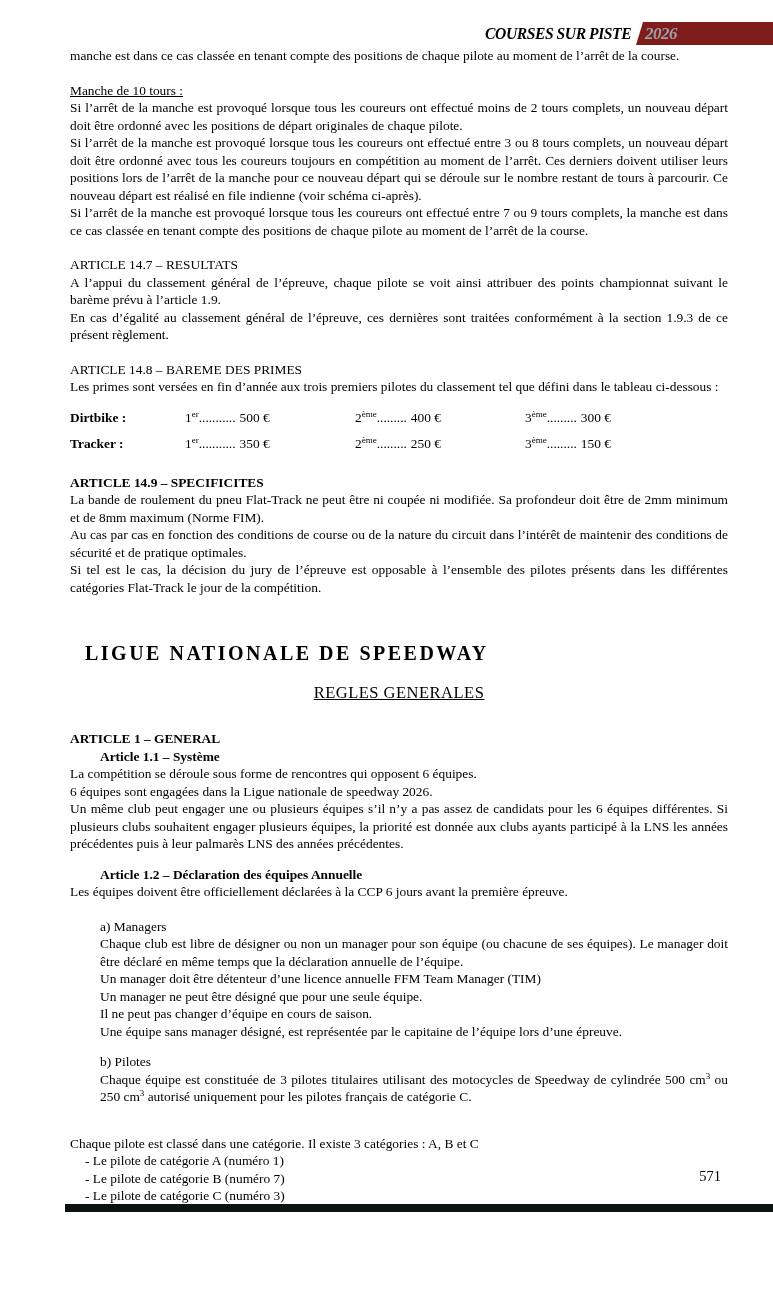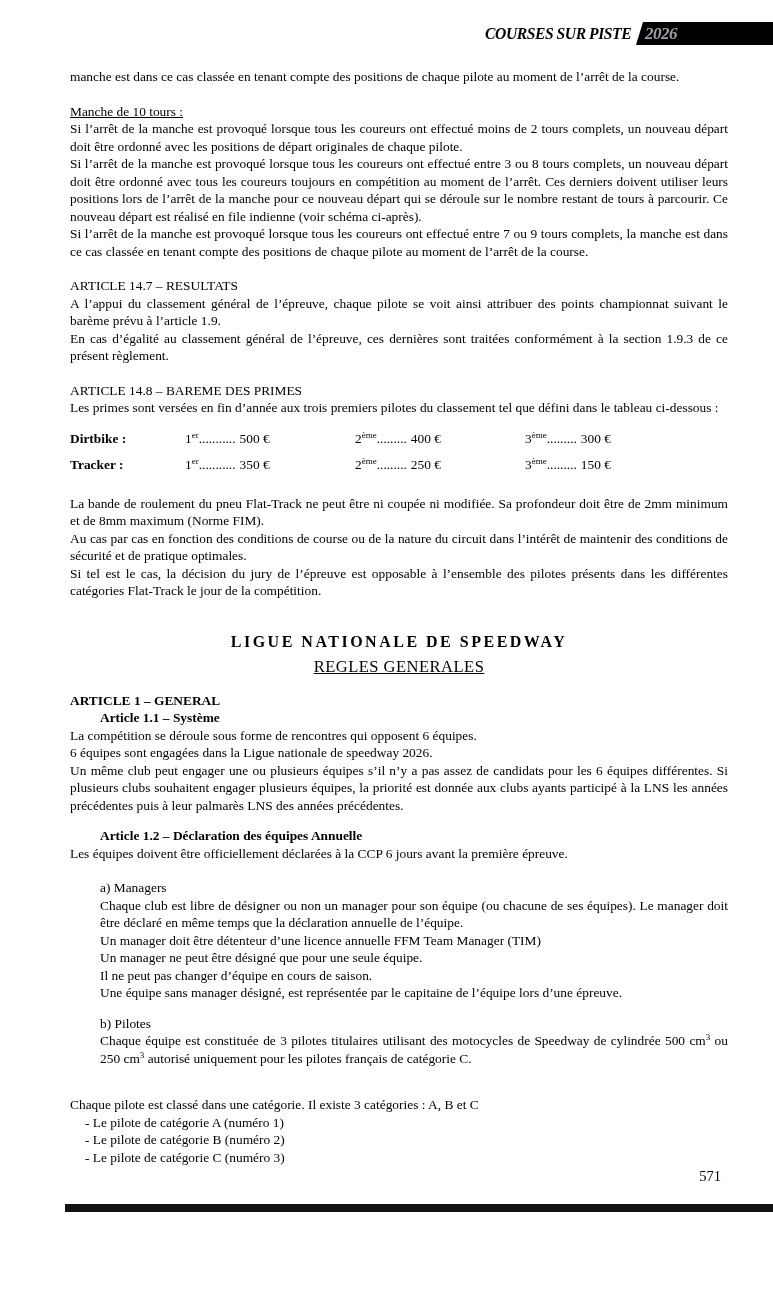--- a/index.html
+++ b/index.html
@@ -18,34 +18,34 @@
     display:flex; align-items:stretch; height:23px;
   }
   .brand {
     font-size:17px; font-weight:bold; font-style:italic;
     letter-spacing:-0.5px;
     display:flex; align-items:center;
     padding-right:5px;
     transform:scaleX(0.92); transform-origin:right center;
   }
   .year-box {
-    background:#000000;
+    background:#7f1d1d;
     width:128px;
     display:flex; align-items:center;
     padding-left:9px;
     clip-path:polygon(7px 0, 100% 0, 100% 100%, 0 100%);
   }
   .year {
     color:#9aa0a6; font-size:17px; font-weight:bold; font-style:italic;
     letter-spacing:-0.5px;
   }
 
   
   .content {
-    position:absolute; top:68px; left:70px; width:658px;
+    position:absolute; top:47px; left:70px; width:658px;
     font-size:13.4px; line-height:17.5px;
   }
   p { margin:0; text-align:justify; }
   .gap  { height:17px; }
   .gap2 { height:13px; }
   .gap3 { height:29px; }
   .underl { text-decoration:underline; }
   .bold { font-weight:bold; }
   .indent { margin-left:30px; }
   .indent-sm { margin-left:15px; }
@@ -53,26 +53,26 @@
 
   
   .prize-row { display:flex; align-items:baseline; height:26px;gap:30px; }
   .prize-cat { width:85px; font-weight:bold; }
   .place { width:140px; text-align:left; white-space:nowrap; }
   .place sup { font-size:9px; line-height:0; }
   .place .amt { margin-left:4px; }
 
   
   .big-title {
-    text-align:center; font-size:16px; font-weight:bold;
-    letter-spacing:2.5px; line-height:26px; margin:0;
+    text-align:left; font-size:20px; font-weight:bold;
+    letter-spacing:2.5px; line-height:26px; margin:15px;
   }
   .sub-title {
     text-align:center; font-size:16.5px; text-decoration:underline;
-    letter-spacing:0.5px; line-height:24px; margin:0;
+    letter-spacing:0.5px; line-height:24px; margin:12px;
   }
 
   sup.cm3 { font-size:9px; line-height:0; }
 
   
   .page-number {
     position:absolute; right:52px; bottom:27px;
     font-size:14.5px;
   }
   .footer-bar {
@@ -124,20 +124,21 @@
     </div>
     <div class="prize-row">
       <span class="prize-cat">Tracker :</span>
       <span class="place"><span>1</span><sup>er</sup><span>...........</span><span class="amt">350 €</span></span>
       <span class="place"><span>2</span><sup>ème</sup><span>.........</span><span class="amt">250 €</span></span>
       <span class="place"><span>3</span><sup>ème</sup><span>.........</span><span class="amt">150 €</span></span>
     </div>
 
     <div class="gap2"></div>
 
+    <p class="bold no-just">ARTICLE 14.9 – SPECIFICITES</p>
     <p>La bande de roulement du pneu Flat-Track ne peut être ni coupée ni modifiée. Sa profondeur doit être de 2mm minimum et de 8mm maximum (Norme FIM).</p>
     <p>Au cas par cas en fonction des conditions de course ou de la nature du circuit dans l’intérêt de maintenir des conditions de sécurité et de pratique optimales.</p>
     <p>Si tel est le cas, la décision du jury de l’épreuve est opposable à l’ensemble des pilotes présents dans les différentes catégories Flat-Track le jour de la compétition.</p>
 
     <div class="gap3"></div>
 
     <p class="big-title">LIGUE NATIONALE DE SPEEDWAY</p>
     <p class="sub-title">REGLES GENERALES</p>
 
     <div class="gap2"></div>
@@ -164,21 +165,21 @@
 
     <div class="gap2"></div>
 
     <p class="indent no-just">b) Pilotes</p>
     <p class="indent"><span>Chaque équipe est constituée de 3 pilotes titulaires utilisant des motocycles de Speedway de cylindrée 500 cm</span><sup class="cm3">3</sup><span> ou 250 cm</span><sup class="cm3">3</sup><span> autorisé uniquement pour les pilotes français de catégorie C.</span></p>
 
     <div class="gap3"></div>
 
     <p class="no-just">Chaque pilote est classé dans une catégorie. Il existe 3 catégories : A, B et C</p>
     <p class="indent-sm no-just">- Le pilote de catégorie A (numéro 1)</p>
-    <p class="indent-sm no-just">- Le pilote de catégorie B (numéro 2)</p>
+    <p class="indent-sm no-just">- Le pilote de catégorie B (numéro 7)</p>
     <p class="indent-sm no-just">- Le pilote de catégorie C (numéro 3)</p>
 
   </div>
 
   <div class="page-number">571</div>
   <div class="footer-bar"></div>
 
 </div>
 
 </body></html>

